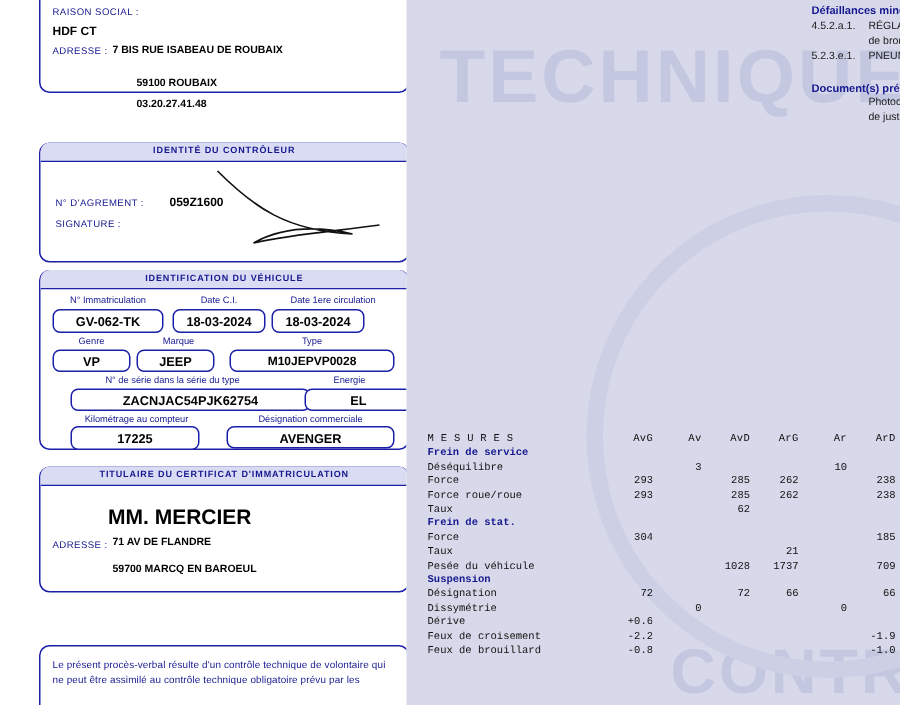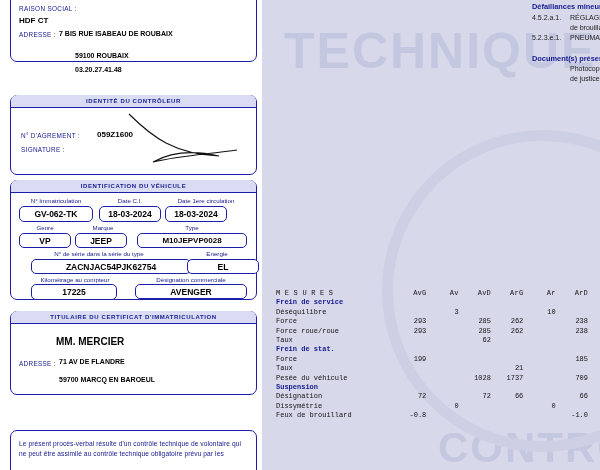--- a/index.html
+++ b/index.html
@@ -19,20 +19,21 @@
     inset: 0;
     display: flex;
   }
   
   .left {
     position: relative;
     width: 262px;
     height: 470px;
     background: #ffffff;
     overflow: hidden;
+    margin-left: 16px;
   }
   .box {
     position: absolute;
     border: 1px solid #1b1fa8;
     border-radius: 7px;
     background: #ffffff;
   }
   .box-title {
     position: absolute;
     top: -1px;
@@ -225,21 +226,21 @@
       <div class="cell" style="left:176px; top:78px; width:72px; height:15px;">EL</div>
 
       <div class="cellhdr" style="left:8px; top:95px; width:112px;">Kilométrage au compteur</div>
       <div class="cellhdr" style="left:124px; top:95px; width:112px;">Désignation commerciale</div>
       <div class="cell" style="left:20px; top:103px; width:86px; height:16px;">17225</div>
       <div class="cell" style="left:124px; top:103px; width:112px; height:15px;">AVENGER</div>
     </div>
 
     <div class="box" style="left:10px; top:311px; width:245px; height:82px;">
       <div class="box-title">TITULAIRE DU CERTIFICAT D'IMMATRICULATION</div>
-      <div class="val" style="left:18px; top:24px; font-size:10px;padding-left:27px;">MM. MERCIER</div>
+      <div class="val" style="left:18px; top:24px; font-size:14px;padding-left:27px;">MM. MERCIER</div>
       <div class="lbl" style="left:8px; top:48px;">ADRESSE :</div>
       <div class="val-sm" style="left:48px; top:46px; font-weight:bold;">71 AV DE FLANDRE</div>
       <div class="val-sm" style="left:48px; top:64px; font-weight:bold;">59700 MARCQ EN BAROEUL</div>
     </div>
 
     <div class="box" style="left:10px; top:430px; width:245px; height:60px;">
       <div class="footnote" style="left:8px; top:8px; width:228px;">Le présent procès-verbal résulte d'un contrôle technique de volontaire qui ne peut être assimilé au contrôle technique obligatoire prévu par les</div>
     </div>
   </div>
 
@@ -319,21 +320,21 @@
               <td class="m-label sec">Frein de stat.</td>
               <td class="m-num"></td>
               <td class="m-num"></td>
               <td class="m-num"></td>
               <td class="m-num"></td>
               <td class="m-num"></td>
               <td class="m-num"></td>
             </tr>
             <tr>
               <td class="m-label">Force</td>
-              <td class="m-num">199</td>
+              <td class="m-num">304</td>
               <td class="m-num"></td>
               <td class="m-num"></td>
               <td class="m-num"></td>
               <td class="m-num"></td>
               <td class="m-num">185</td>
             </tr>
             <tr>
               <td class="m-label">Taux</td>
               <td class="m-num"></td>
               <td class="m-num"></td>
@@ -372,20 +373,38 @@
             <tr>
               <td class="m-label">Dissymétrie</td>
               <td class="m-num"></td>
               <td class="m-num">0</td>
               <td class="m-num"></td>
               <td class="m-num"></td>
               <td class="m-num">0</td>
               <td class="m-num"></td>
             </tr>
             <tr>
+              <td class="m-label">Dérive</td>
+              <td class="m-num">+0.6</td>
+              <td class="m-num"></td>
+              <td class="m-num"></td>
+              <td class="m-num"></td>
+              <td class="m-num"></td>
+              <td class="m-num"></td>
+            </tr>
+            <tr>
+              <td class="m-label">Feux de croisement</td>
+              <td class="m-num">-2.2</td>
+              <td class="m-num"></td>
+              <td class="m-num"></td>
+              <td class="m-num"></td>
+              <td class="m-num"></td>
+              <td class="m-num">-1.9</td>
+            </tr>
+            <tr>
               <td class="m-label">Feux de brouillard</td>
               <td class="m-num">-0.8</td>
               <td class="m-num"></td>
               <td class="m-num"></td>
               <td class="m-num"></td>
               <td class="m-num"></td>
               <td class="m-num">-1.0</td>
             </tr>
           </tbody>
       </table>

